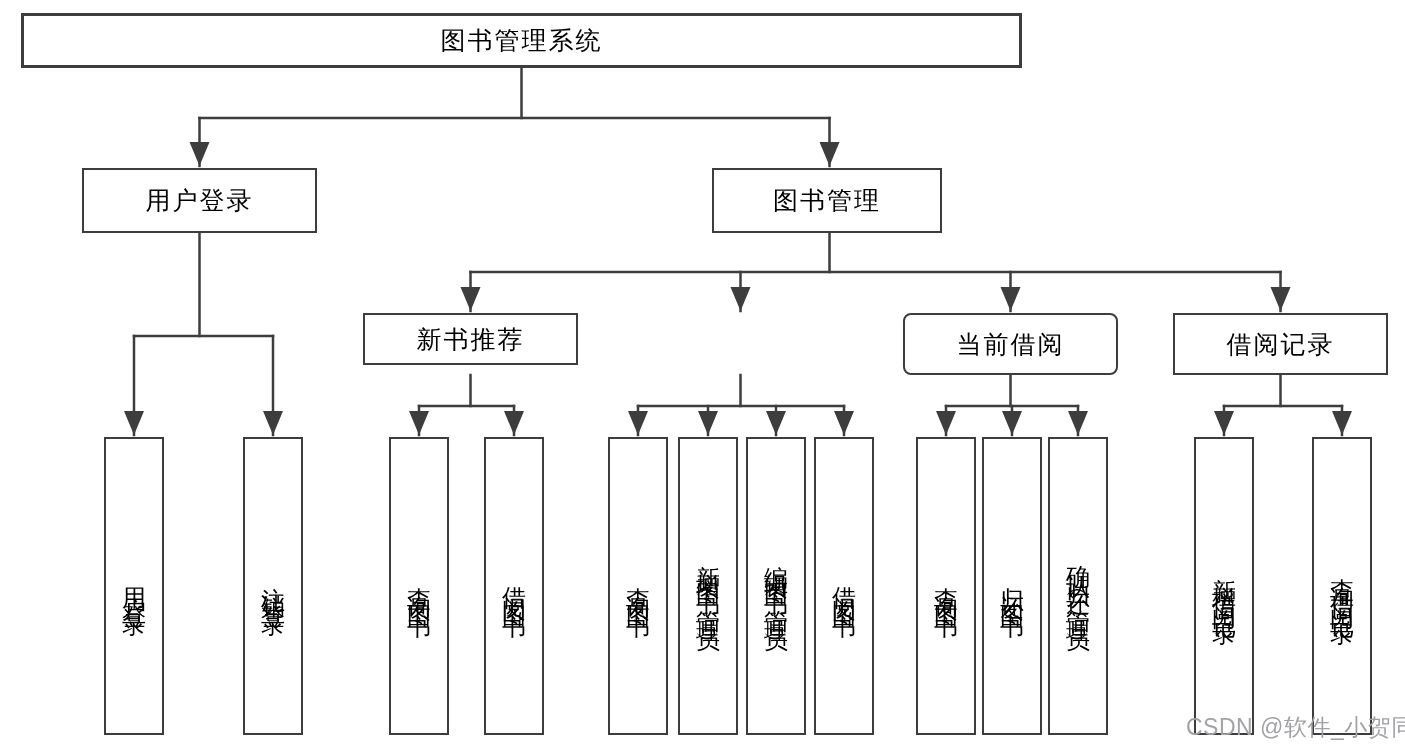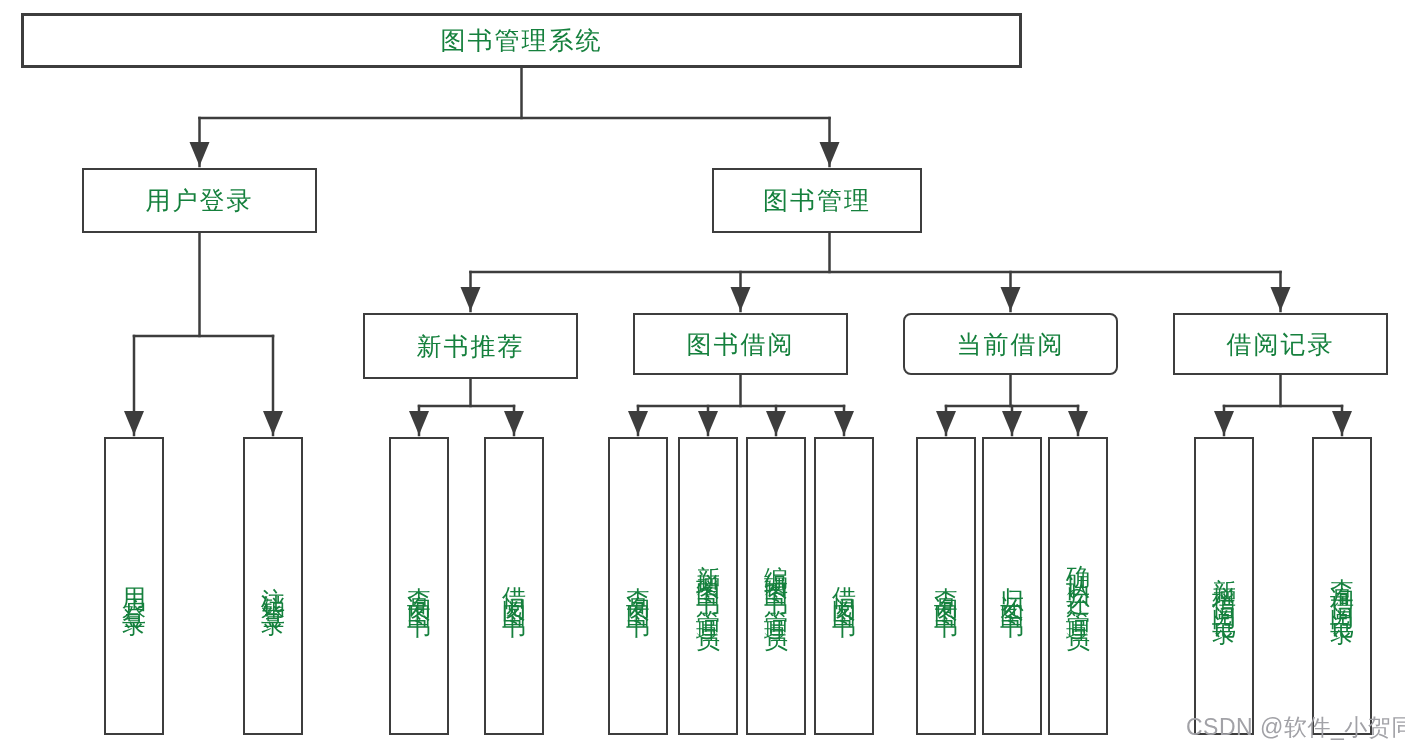--- a/index.html
+++ b/index.html
@@ -18,21 +18,21 @@
     z-index: 1;
   }
   .box {
     position: absolute;
     box-sizing: border-box;
     background: #ffffff;
     border: 2.5px solid #3d3d3d;
     display: flex;
     align-items: center;
     justify-content: center;
-    color: #15803d;
+    color: #000000;
     z-index: 2;
   }
   .hbox { font-size: 25px; letter-spacing: 2px; white-space: nowrap; }
   .root-box { border-width: 3px; left: 21px; top: 13px; width: 1001px; height: 55px; }
   .vbox { width: 60px; top: 437px; height: 298px; font-size: 24px; }
   .vtext {
     writing-mode: vertical-rl;
     text-orientation: mixed;
     letter-spacing: 9px;
     line-height: 1;
@@ -118,29 +118,26 @@
     </g>
   </svg>
 
   <div class="box hbox root-box">
     <span>图书管理系统</span>
   </div>
 
   <div class="box hbox" style="left:82px; top:168px; width:235px; height:65px;">
     <span>用户登录</span>
   </div>
-  <div class="box hbox" style="left:712px; top:168px; width:210px; height:65px;">
+  <div class="box hbox" style="left:712px; top:168px; width:230px; height:65px;">
     <span>图书管理</span>
   </div>
 
-  <div class="box hbox" style="left:363px; top:313px; width:215px; height:66px;">
+  <div class="box hbox" style="left:363px; top:313px; width:215px; height:52px;">
     <span>新书推荐</span>
-  </div>
-  <div class="box hbox" style="left:633px; top:313px; width:215px; height:62px;">
-    <span>图书借阅</span>
   </div>
   <div class="box hbox" style="left:903px; top:313px; width:215px; height:62px;border-radius:8px;">
     <span>当前借阅</span>
   </div>
   <div class="box hbox" style="left:1173px; top:313px; width:215px; height:62px;">
     <span>借阅记录</span>
   </div>
 
   <div class="box vbox" style="left:104px;">
     <span class="vtext">用户登录</span>

